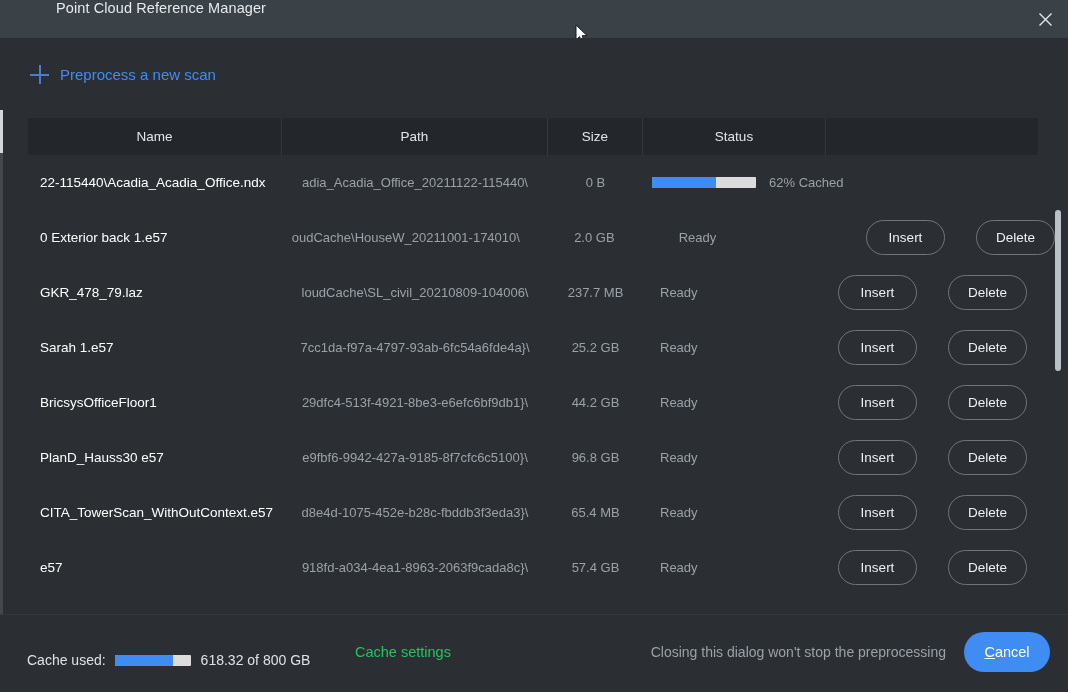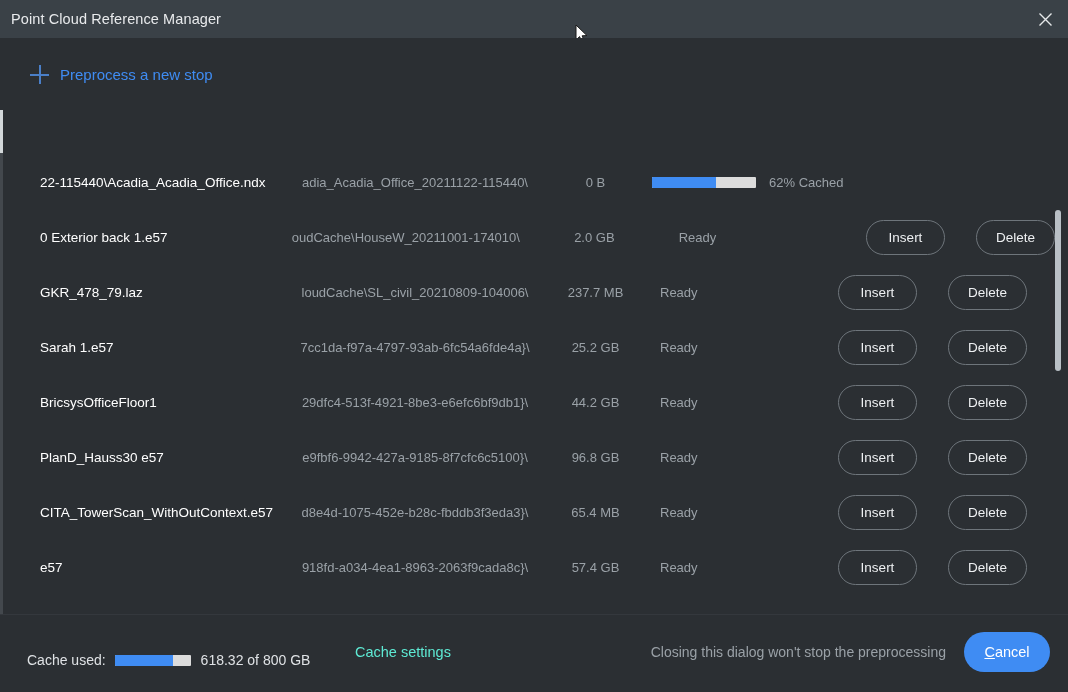--- a/index.html
+++ b/index.html
@@ -12,21 +12,21 @@
   #app {
     position: relative;
     width: 1068px; height: 692px;
     background: #2b2f33;
   }
 
   
   .titlebar {
     position: absolute; left:0; top:0; width:1068px; height:38px;
     background: #3a4147;
-    display:flex; align-items:center;
+    display:flex; align-items:flex-start;padding-left:45px;
   }
   .titlebar .title {
     margin-left: 11px;
     font-size: 14.5px;
     color: #e8eaec;
     letter-spacing: .1px;
     white-space: nowrap;
   }
   .titlebar .close {
     position:absolute; right:0; top:0; width:46px; height:38px;
@@ -139,21 +139,21 @@
   }
   .cacheused .lbl { margin-right:9px; }
   .cachebar {
     width:76px; height:11px; background:#dcdcdc; border-radius:1px; overflow:hidden;
   }
   .cachebar > i { display:block; height:100%; background:#3f8cf3; }
   .cacheused .amt { margin-left:10px; }
 
   .cachesettings {
     position:absolute; left:355px; top:38px; transform:translateY(-50%);
-    color:#5eead4; font-size:14.5px; cursor:pointer; white-space:nowrap;
+    color:#22c55e; font-size:14.5px; cursor:pointer; white-space:nowrap;
   }
   .closingnote {
     position:absolute; right:122px; top:38px; transform:translateY(-50%);
     color:#9aa1a7; font-size:14px; white-space:nowrap;
   }
   .cancelbtn {
     position:absolute; right:18px; top:38px; transform:translateY(-50%);
     width:86px; height:40px; border-radius:20px;
     background:#3f8cf3; border:none;
     color:#ffffff; font-size:14.5px; font-family:"Liberation Sans", sans-serif;
@@ -182,23 +182,30 @@
     </svg>
   </div>
 
   <div class="body">
 
     <div class="leftstrip"></div>
     <div class="leftstrip2"></div>
 
     <div class="preprocess">
       <span class="plus"></span>
-      <span>Preprocess a new stop</span>
-    </div>
-
+      <span>Preprocess a new scan</span>
+    </div>
+
+    <div class="thead">
+      <div class="th" style="width:254px">Name</div>
+      <div class="th" style="width:266px">Path</div>
+      <div class="th" style="width:95px">Size</div>
+      <div class="th" style="width:183px">Status</div>
+      <div class="th" style="width:212px"></div>
+    </div>
 
     <div class="rows" id="rows">
         <div class="row" style="top: 0px;">
           <div class="cell c-name">22-115440\Acadia_Acadia_Office.ndx</div>
           <div class="cell c-path">adia_Acadia_Office_20211122-115440\</div>
           <div class="cell c-size">0 B</div>
           <div class="cell c-status prog">
             <span class="pbar">
               <i style="width:62%"></i>
             </span>

